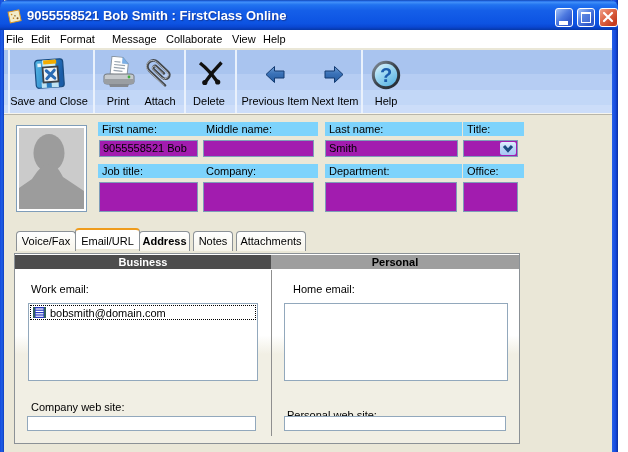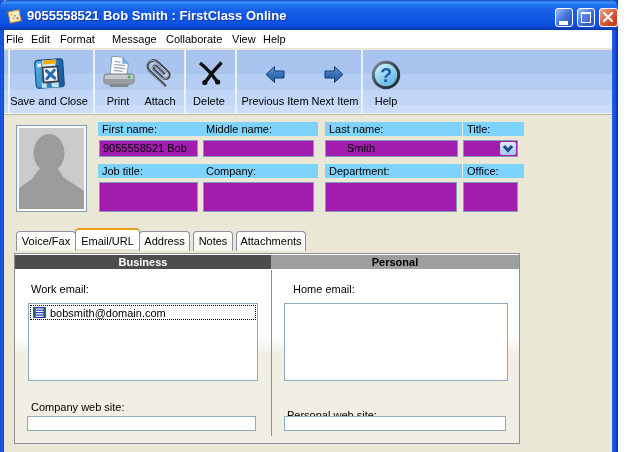--- a/index.html
+++ b/index.html
@@ -164,21 +164,21 @@
   </svg>
 </div>
 
 <div class="lbl" style="left:98px;top:122px;width:100px;">First name:</div>
 <div class="lbl" style="left:202px;top:122px;width:112px;">Middle name:</div>
 <div class="lbl" style="left:325px;top:122px;width:133px;">Last name:</div>
 <div class="lbl" style="left:463px;top:122px;width:57px;">Title:</div>
 
 <div class="inp" style="left:99px;top:140px;width:99px;height:17px;box-sizing:border-box;line-height:15px;padding-left:3px;">9055558521 Bob</div>
 <div class="inp" style="left:203px;top:140px;width:111px;height:17px;box-sizing:border-box;"></div>
-<div class="inp" style="left:325px;top:140px;width:133px;height:17px;box-sizing:border-box;line-height:15px;padding-left:21px;">Smith</div>
+<div class="inp" style="left:325px;top:140px;width:133px;height:17px;box-sizing:border-box;line-height:15px;padding-left:3px;">Smith</div>
 
 <div class="inp" style="left:463px;top:140px;width:55px;height:17px;box-sizing:border-box;">
   <div style="position:absolute;right:1px;top:1px;width:16px;height:13px;border-radius:2px;
     background:linear-gradient(180deg,#dfeefd 0%,#bdd7f8 45%,#a8c8f4 100%);">
     <svg width="16" height="13" viewBox="0 0 16 13">
         <path d="M4 4 L8 8.5 L12 4" fill="none" stroke="#1a4a80" stroke-width="3"></path>
       </svg>
   </div>
 </div>
 
@@ -186,21 +186,21 @@
 <div class="lbl" style="left:202px;top:164px;width:112px;">Company:</div>
 <div class="lbl" style="left:325px;top:164px;width:133px;">Department:</div>
 <div class="lbl" style="left:463px;top:164px;width:57px;">Office:</div>
 
 <div class="inp" style="left:99px;top:182px;width:99px;height:30px;box-sizing:border-box;"></div>
 <div class="inp" style="left:203px;top:182px;width:111px;height:30px;box-sizing:border-box;"></div>
 <div class="inp" style="left:325px;top:182px;width:132px;height:30px;box-sizing:border-box;"></div>
 <div class="inp" style="left:463px;top:182px;width:55px;height:30px;box-sizing:border-box;"></div>
 
 <div class="abs" style="left:16px;top:231px;width:60px;height:20px;background:linear-gradient(180deg,#ffffff,#f6f4ea);border:1px solid #8b9196;border-bottom:none;border-radius:4px 4px 0 0;box-sizing:border-box;font-size:11px;text-align:center;line-height:19px;">Voice/Fax</div>
-<div class="abs" style="left:139px;top:231px;width:51px;height:20px;background:linear-gradient(180deg,#ffffff,#f6f4ea);border:1px solid #8b9196;border-bottom:none;border-radius:4px 4px 0 0;box-sizing:border-box;font-size:11px;text-align:center;line-height:19px;">Address</div>
+<div class="abs" style="left:139px;top:231px;width:51px;height:20px;background:linear-gradient(180deg,#ffffff,#f6f4ea);border:1px solid #8b9196;border-bottom:none;border-radius:4px 4px 0 0;box-sizing:border-box;font-size:11px;text-align:center;line-height:19px;font-weight:bold;">Address</div>
 <div class="abs" style="left:193px;top:231px;width:40px;height:20px;background:linear-gradient(180deg,#ffffff,#f6f4ea);border:1px solid #8b9196;border-bottom:none;border-radius:4px 4px 0 0;box-sizing:border-box;font-size:11px;text-align:center;line-height:19px;">Notes</div>
 <div class="abs" style="left:236px;top:231px;width:70px;height:20px;background:linear-gradient(180deg,#ffffff,#f6f4ea);border:1px solid #8b9196;border-bottom:none;border-radius:4px 4px 0 0;box-sizing:border-box;font-size:11px;text-align:center;line-height:19px;">Attachments</div>
 
 <div class="abs" style="left:75px;top:228px;width:65px;height:21px;background:#ffffff;border:1px solid #8b9196;border-bottom:none;border-top:2px solid #ef9c1d;border-radius:4px 4px 0 0;box-sizing:border-box;font-size:11px;text-align:center;line-height:22px;z-index:3;">Email/URL</div>
 
 <div class="abs" style="left:14px;top:253px;width:506px;height:191px;border:1px solid #8b9196;box-sizing:border-box;
   background:linear-gradient(180deg,#ffffff 0%,#ffffff 43%,#f1efe4 53%,#f1efe4 100%);z-index:2;"></div>
 
 <div class="abs" style="left:15px;top:255px;width:256px;height:14px;background:#4d4d4d;color:#fff;font-weight:bold;font-size:11px;text-align:center;line-height:14px;z-index:4;">Business</div>
 <div class="abs" style="left:271px;top:255px;width:248px;height:14px;background:#9e9e9e;color:#000;font-weight:bold;font-size:11px;text-align:center;line-height:14px;z-index:4;">Personal</div>

